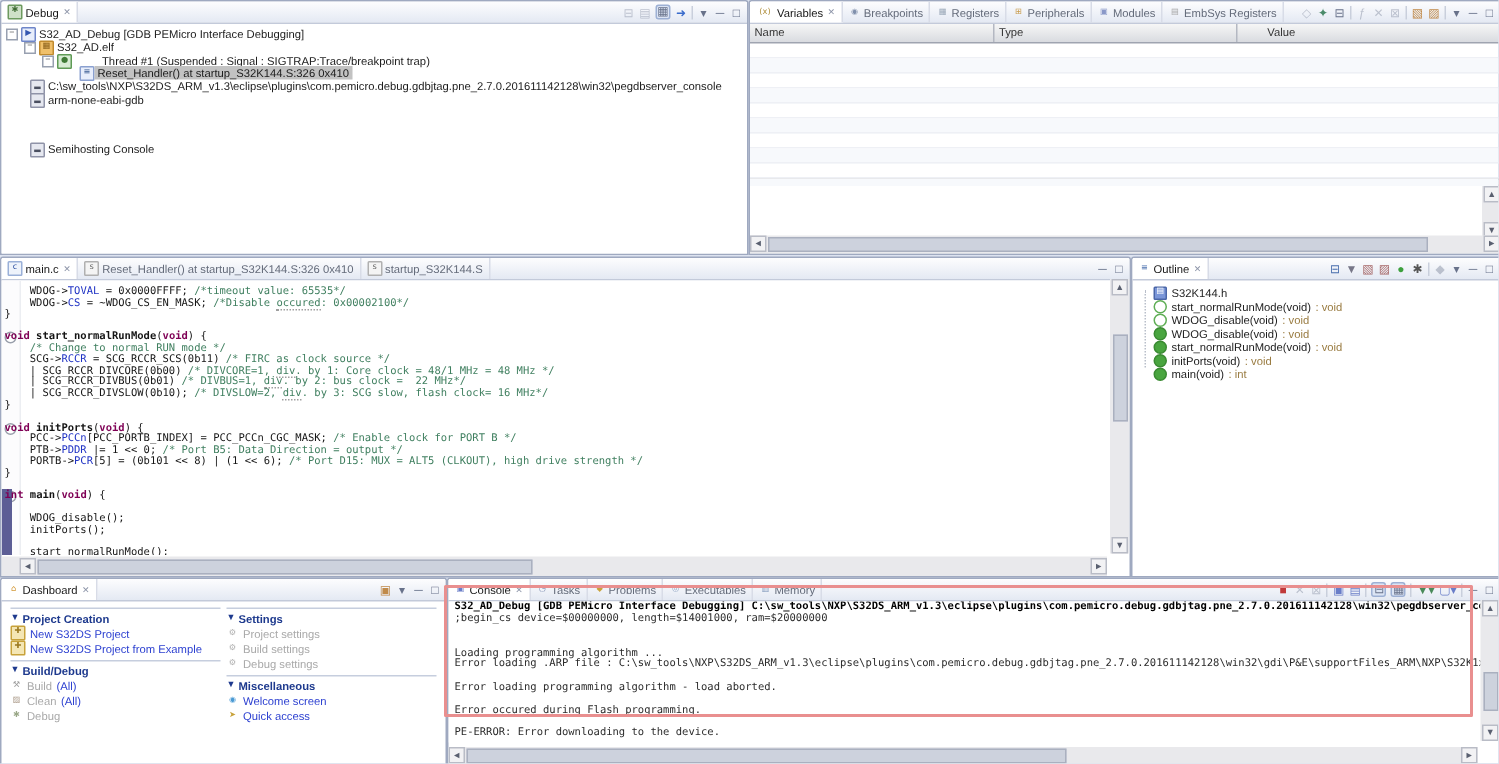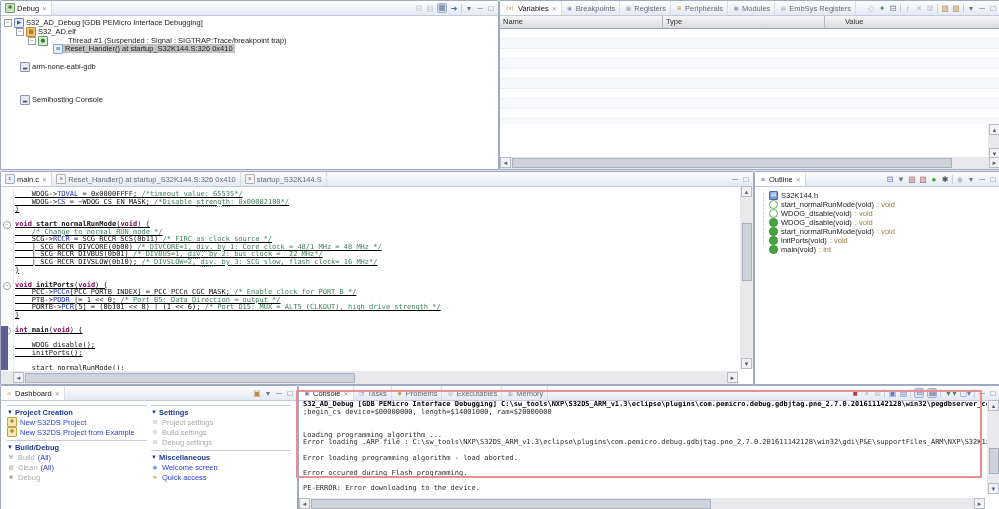--- a/index.html
+++ b/index.html
@@ -33,21 +33,21 @@
   .vsplit{height:3px;background:#cfcfcf;border-top:1px solid #9f9f9f;border-bottom:1px solid #a8a8a8;}
   
   .sb{background:#e9e9ec;position:absolute;}
   .sb .btn{position:absolute;width:11px;height:11px;background:#f2f2f4;border:1px solid #b9bcc6;font-size:6px;line-height:10px;text-align:center;color:#5a6070;box-sizing:border-box;}
   .sb .thumb{position:absolute;background:#cdd2dd;border:1px solid #aab0bf;box-sizing:border-box;}
   
   .ed-body{position:relative;background:#fff;overflow:hidden;}
   .ruler{position:absolute;left:0;top:0;bottom:0;width:12px;background:#fcfcfd;border-right:1px solid #eceef2;}
   .fold{position:absolute;left:2px;width:6px;height:6px;border:1px solid #9aa0ac;border-radius:50%;background:#fff;font-size:5px;line-height:5px;text-align:center;color:#666;}
   .rangebar{position:absolute;left:0;width:7px;background:#5c5e95;}
-  .codeline{position:absolute;left:14px;white-space:pre;font-family:"DejaVu Sans Mono","Liberation Mono",monospace;font-size:7px;line-height:7.5px;text-decoration:underline;}
+  .codeline{position:absolute;left:2px;white-space:pre;font-family:"DejaVu Sans Mono","Liberation Mono",monospace;font-size:7px;line-height:7.5px;}
   .tk-kw{color:#7f0055;font-weight:bold;}
   .tk-fn{color:#141414;font-weight:bold;}
   .tk-cm{color:#3f7f5f;}
   .tk-cmu{color:#3f7f5f;border-bottom:1px dotted #9f9f9f;}
   .tk-fd{color:#1f32c4;}
   .tk-pl{color:#151515;}
   
   .olist{position:relative;height:calc(100% - 14px);}
   .oline{position:absolute;left:8px;top:6px;bottom:140px;width:0;border-left:1px dotted #b9bfca;}
   .orow{position:absolute;left:14px;height:9px;display:flex;align-items:center;gap:3px;font-size:7.5px;color:#1c1c1c;white-space:nowrap;}
@@ -105,20 +105,24 @@
         </div>
         <div class="trow" style="top: 19.6px; left: 0px; right: 0px;">
           <span class="expander" style="position: absolute; left: 27px; top: 1px;">−</span>
           <span class="ic" style="width: 8px; height: 8px; font: 5.5px / 6px &quot;DejaVu Sans&quot;, sans-serif; background: rgb(216, 236, 212); border: 1px solid rgb(95, 154, 85); color: rgb(63, 122, 53); position: absolute; left: 37px; top: 0px;">●</span>
           <span class="lbl" style="position: absolute; left: 47px; top: 0px; padding-left: 20px;">Thread #1 (Suspended : Signal : SIGTRAP:Trace/breakpoint trap)</span>
         </div>
         <div class="trow sel" style="top: 28.4px; left: 0px; right: 0px;">
           <span class="ic" style="width: 8px; height: 8px; font: 5.5px / 6px &quot;DejaVu Sans&quot;, sans-serif; background: rgb(232, 238, 251); border: 1px solid rgb(138, 160, 208); color: rgb(51, 86, 143); position: absolute; left: 52px; top: 0px;">≡</span>
           <span class="lbl" style="position: absolute; left: 62px; top: 0px;">Reset_Handler() at startup_S32K144.S:326 0x410</span>
         </div>
+        <div class="trow" style="top: 37.2px; left: 0px; right: 0px;">
+          <span class="ic" style="width: 8px; height: 8px; font: 5.5px / 6px &quot;DejaVu Sans&quot;, sans-serif; background: rgb(230, 232, 240); border: 1px solid rgb(143, 147, 168); color: rgb(74, 79, 96); position: absolute; left: 19px; top: 0px;">▂</span>
+          <span class="lbl" style="position: absolute; left: 29px; top: 0px;">C:\sw_tools\NXP\S32DS_ARM_v1.3\eclipse\plugins\com.pemicro.debug.gdbjtag.pne_2.7.0.201611142128\win32\pegdbserver_console</span>
+        </div>
         <div class="trow" style="top: 46px; left: 0px; right: 0px;">
           <span class="ic" style="width: 8px; height: 8px; font: 5.5px / 6px &quot;DejaVu Sans&quot;, sans-serif; background: rgb(230, 232, 240); border: 1px solid rgb(143, 147, 168); color: rgb(74, 79, 96); position: absolute; left: 19px; top: 0px;">▂</span>
           <span class="lbl" style="position: absolute; left: 29px; top: 0px;">arm-none-eabi-gdb</span>
         </div>
         <div class="trow" style="top: 54.8px; left: 0px; right: 0px; margin-top: 24px;">
           <span class="ic" style="width: 8px; height: 8px; font: 5.5px / 6px &quot;DejaVu Sans&quot;, sans-serif; background: rgb(230, 232, 240); border: 1px solid rgb(143, 147, 168); color: rgb(74, 79, 96); position: absolute; left: 19px; top: 0px;">▂</span>
           <span class="lbl" style="position: absolute; left: 29px; top: 0px;">Semihosting Console</span>
         </div>
       </div>
   </div>
@@ -226,21 +230,21 @@
     </div>
     <div class="ed-body" style="height:183px;margin-right:13px;">
       <div class="ruler">
           <div class="fold" style="top: 34.2px;">−</div>
           <div class="fold" style="top: 94.6px;">−</div>
           <div class="fold" style="top: 139.9px;">−</div>
         </div>
       <div class="rangebar" style="top:139px;height:44px;"></div>
       <div>
           <div class="codeline" style="top: 4px;"><span class="tk-pl">    WDOG-&gt;</span><span class="tk-fd">TOVAL</span><span class="tk-pl"> = 0x0000FFFF; </span><span class="tk-cm">/*timeout value: 65535*/</span></div>
-          <div class="codeline" style="top: 11.55px;"><span class="tk-pl">    WDOG-&gt;</span><span class="tk-fd">CS</span><span class="tk-pl"> = ~WDOG_CS_EN_MASK; </span><span class="tk-cm">/*Disable </span><span class="tk-cmu">strength</span><span class="tk-cm">: 0x00002100*/</span></div>
+          <div class="codeline" style="top: 11.55px;"><span class="tk-pl">    WDOG-&gt;</span><span class="tk-fd">CS</span><span class="tk-pl"> = ~WDOG_CS_EN_MASK; </span><span class="tk-cm">/*Disable </span><span class="tk-cmu">occured</span><span class="tk-cm">: 0x00002100*/</span></div>
           <div class="codeline" style="top: 19.1px;"><span class="tk-pl">}</span></div>
           <div class="codeline" style="top: 26.65px;"></div>
           <div class="codeline" style="top: 34.2px;"><span class="tk-kw">void</span><span class="tk-fn"> start_normalRunMode</span><span class="tk-pl">(</span><span class="tk-kw">void</span><span class="tk-pl">) {</span></div>
           <div class="codeline" style="top: 41.75px;"><span class="tk-cm">    /* Change to normal RUN mode */</span></div>
           <div class="codeline" style="top: 49.3px;"><span class="tk-pl">    SCG-&gt;</span><span class="tk-fd">RCCR</span><span class="tk-pl"> = SCG_RCCR_SCS(0b11) </span><span class="tk-cm">/* FIRC as clock source */</span></div>
           <div class="codeline" style="top: 56.85px;"><span class="tk-pl">    | SCG_RCCR_DIVCORE(0b00) </span><span class="tk-cm">/* DIVCORE=1, </span><span class="tk-cmu">div</span><span class="tk-cm">. by 1: Core clock = 48/1 MHz = 48 MHz */</span></div>
           <div class="codeline" style="top: 64.4px;"><span class="tk-pl">    | SCG_RCCR_DIVBUS(0b01) </span><span class="tk-cm">/* DIVBUS=1, </span><span class="tk-cmu">div</span><span class="tk-cm">. by 2: bus clock =  22 MHz*/</span></div>
           <div class="codeline" style="top: 71.95px;"><span class="tk-pl">    | SCG_RCCR_DIVSLOW(0b10); </span><span class="tk-cm">/* DIVSLOW=2, </span><span class="tk-cmu">div</span><span class="tk-cm">. by 3: SCG slow, flash clock= 16 MHz*/</span></div>
           <div class="codeline" style="top: 79.5px;"><span class="tk-pl">}</span></div>
           <div class="codeline" style="top: 87.05px;"></div>

